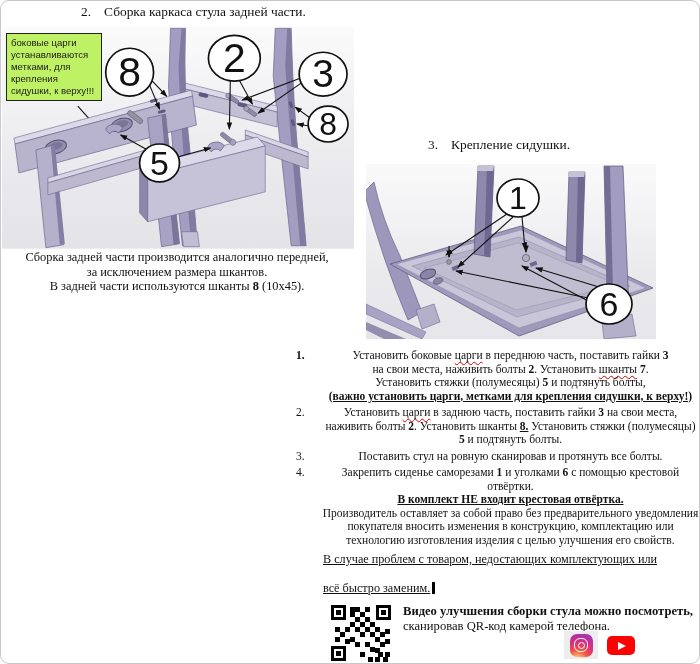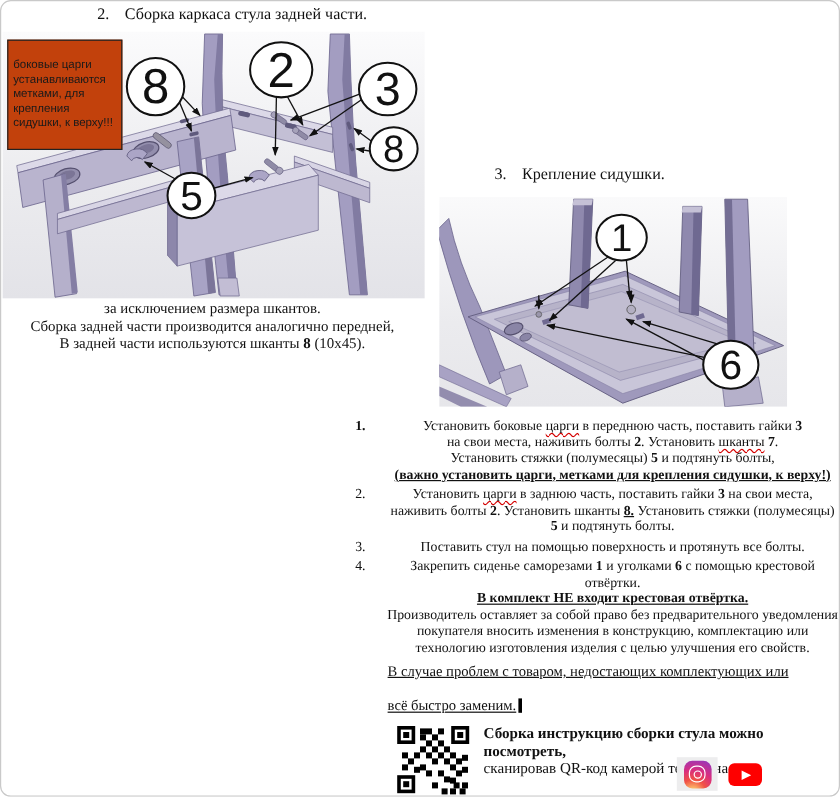--- a/index.html
+++ b/index.html
@@ -6,22 +6,22 @@
   .page{position:relative;width:700px;height:664px;background:#fff;overflow:hidden;
         border:1px solid #c9c9c9;border-radius:9px;box-sizing:border-box;
         font-family:"Liberation Serif", serif;color:#111;}
   
   .heading{position:absolute;font-size:13.4px;white-space:nowrap;}
   .heading .gap{display:inline-block;width:13px;}
   
   .illusL{position:absolute;left:1px;top:25px;width:352px;height:223px;}
   .illusR{position:absolute;left:365px;top:163px;width:290px;height:175px;}
   .illusL svg,.illusR svg{display:block;}
-  .note{position:absolute;left:4px;top:7px;width:86px;background:#c2410c;border:1px solid #222;
-        padding:15px 4px;font-family:"Liberation Sans", sans-serif;font-size:9.6px;line-height:1.26;color:#1a1a1a;}
+  .note{position:absolute;left:4px;top:7px;width:86px;background:#bef264;border:1px solid #222;
+        padding:3px 4px;font-family:"Liberation Sans", sans-serif;font-size:9.6px;line-height:1.26;color:#1a1a1a;}
   
   .caption{position:absolute;left:0;top:249px;width:352px;text-align:center;
            font-size:12.4px;line-height:14.7px;}
   
   .ilist{position:absolute;left:293px;top:348px;width:407px;font-size:11.5px;line-height:13.5px;}
   .item{display:flex;margin-bottom:3px;}
   .item .num{flex:0 0 26px;padding-left:2px;box-sizing:border-box;}
   .item .num.bold{font-weight:700;}
   .item .body{flex:1;text-align:center;}
   .wavy{text-decoration-line:underline;text-decoration-style:wavy;text-decoration-color:#d40000;
@@ -184,26 +184,26 @@
       </g>
       <g>
         <ellipse class="callout" cx="158" cy="137" rx="20" ry="19"></ellipse>
         <text class="cnum" x="158" y="149" font-size="34">5</text>
       </g>
     </svg>
     <div class="note">боковые царги устанавливаются метками, для крепления сидушки, к верху!!!</div>
   </div>
 
   <div class="caption">
+    <div>Сборка задней части производится аналогично передней,</div>
     <div>за исключением размера шкантов.</div>
-    <div>Сборка задней части производится аналогично передней,</div>
     <div><span>В задней части используются шканты </span><span style="font-weight: 700;">8</span><span> (10x45).</span></div>
   </div>
 
-  <div class="heading" style="left:411px;top:136px;">
+  <div class="heading" style="left:427px;top:136px;">
     <span>3.</span><span class="gap"></span><span>Крепление сидушки.</span>
   </div>
 
   <div class="illusR">
     <svg width="290" height="175" viewBox="0 0 290 175">
       <defs>
         <linearGradient id="bgR" x1="0" y1="0" x2="0" y2="1">
           <stop offset="0" stop-color="#fafafb"></stop>
             <stop offset="0.6" stop-color="#ebebee"></stop>
             <stop offset="1" stop-color="#e6e6ea"></stop>
@@ -280,40 +280,40 @@
     <div class="item">
       <span class="num bold">1.</span>
       <span class="body"><span>Установить боковые </span><span class="wavy">царги</span><span> в переднюю часть, поставить гайки </span><span style="font-weight: 700;">3</span><br><span>на свои места, наживить болты </span><span style="font-weight: 700;">2</span><span>. Установить </span><span class="wavy">шканты</span><span> </span><span style="font-weight: 700;">7</span><span>.</span><br><span>Установить стяжки (полумесяцы) </span><span style="font-weight: 700;">5</span><span> и подтянуть болты,</span><br><span style="font-weight: 700; text-decoration: underline;">(важно установить царги, метками для крепления сидушки, к верху!)</span></span>
     </div>
     <div class="item">
       <span class="num">2.</span>
       <span class="body"><span>Установить </span><span class="wavy">царги</span><span> в заднюю часть, поставить гайки </span><span style="font-weight: 700;">3</span><span> на свои места,</span><br><span>наживить болты </span><span style="font-weight: 700;">2</span><span>. Установить шканты </span><span style="font-weight: 700; text-decoration: underline;">8.</span><span> Установить стяжки (полумесяцы)</span><br><span style="font-weight: 700;">5</span><span> и подтянуть болты.</span></span>
     </div>
     <div class="item">
       <span class="num">3.</span>
-      <span class="body"><span>Поставить стул на помощью поверхность и протянуть все болты.</span></span>
+      <span class="body"><span>Поставить стул на ровную сканировав и протянуть все болты.</span></span>
     </div>
     <div class="item">
       <span class="num">4.</span>
       <span class="body"><span> Закрепить сиденье саморезами </span><span style="font-weight: 700;">1</span><span> и уголками </span><span style="font-weight: 700;">6</span><span> с помощью крестовой</span><br><span>отвёртки.</span><br><span style="font-weight: 700; text-decoration: underline;">В комплект НЕ входит крестовая отвёртка.</span><br><span>Производитель оставляет за собой право без предварительного уведомления</span><br><span>покупателя вносить изменения в конструкцию, комплектацию или</span><br><span>технологию изготовления изделия с целью улучшения его свойств.</span></span>
     </div>
   </div>
 
   <div class="warranty">
     <span><span style="font-weight: 400; text-decoration: underline;">В случае проблем с товаром, недостающих комплектующих или</span><br><br><span style="font-weight: 400; text-decoration: underline;">всё быстро заменим.</span></span><span class="cursorbar"></span>
   </div>
 
   <div class="qr">
     <div class="qf tl"></div>
     <div class="qf tr"></div>
     <div class="qf bl"></div>
     <div class="qr-dots"></div>
   </div>
 
-  <div class="qrcap"><span style="font-weight: 700;">Сборка инструкцию сборки стула можно посмотреть,</span><br><span style="font-weight: 400;">сканировав QR-код камерой телефона.</span></div>
+  <div class="qrcap"><span style="font-weight: 700;">Видео улучшения сборки стула можно посмотреть,</span><br><span style="font-weight: 400;">сканировав QR-код камерой телефона.</span></div>
 
   <div class="igchip">
     <div class="ig"></div>
   </div>
   <div class="yt">
     <span class="play"></span>
   </div>
 
 </div>
 

